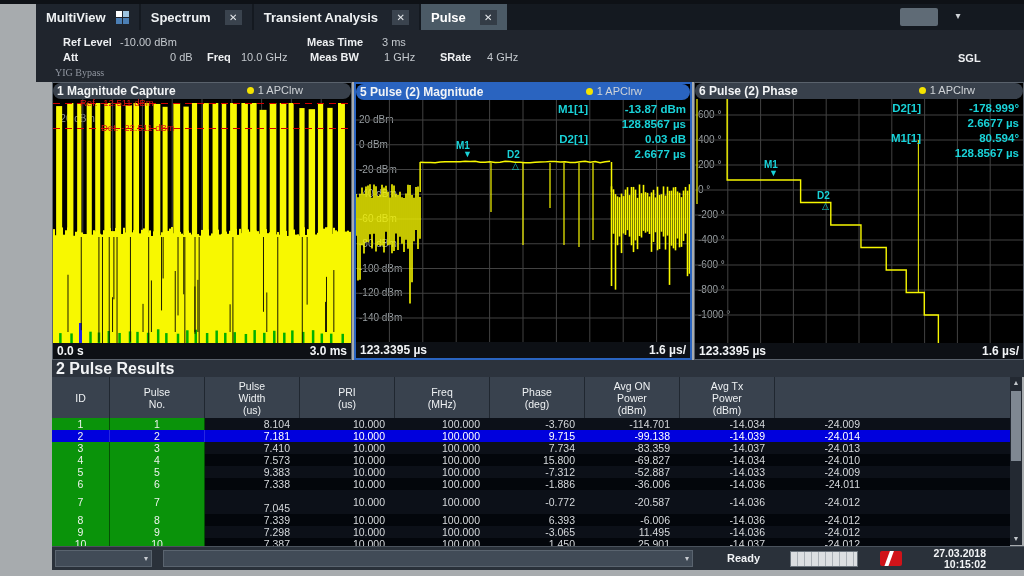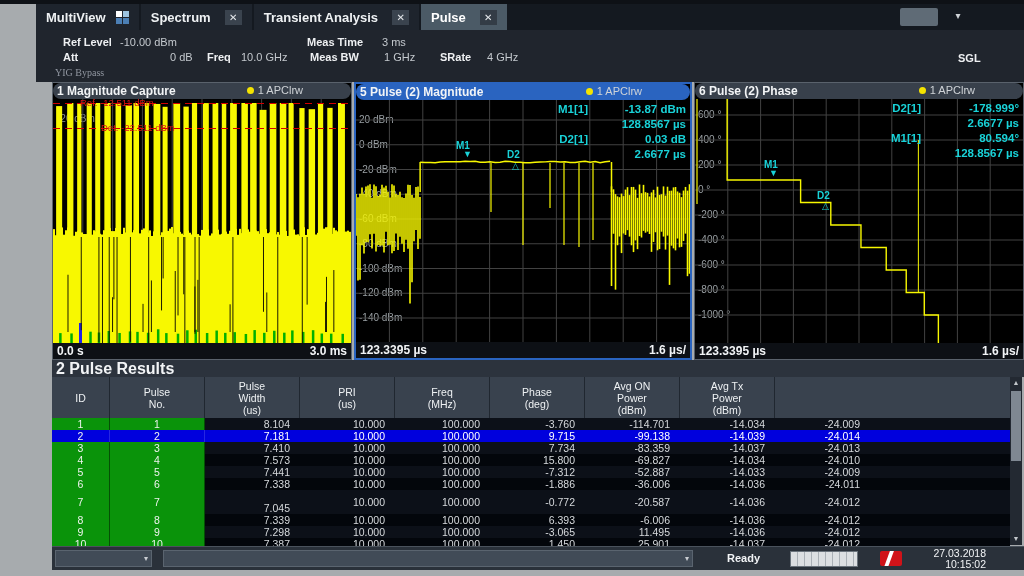--- a/index.html
+++ b/index.html
@@ -57,21 +57,21 @@
   .sb-btn{position:absolute;left:0;width:12px;height:12px;color:#c3c7cb;font-size:7px;text-align:center;line-height:12px;}
   #sb-thumb{position:absolute;left:1px;top:14px;width:10px;height:70px;background:#7f8892;}
   
   #statusbar{left:52px;top:546px;width:972px;height:24px;background:#2a313a;border-top:1px solid #4a525c;box-sizing:border-box;}
   .dd{position:absolute;top:3px;height:17px;background:#414b57;border:1px solid #5a646f;box-sizing:border-box;}
   .dd .caret{position:absolute;right:3px;top:3px;color:#c9cdd2;font-size:8px;line-height:10px;}
   #ready{position:absolute;left:675px;top:5px;color:#f2f4f6;font-size:11px;font-weight:bold;}
   #progress{position:absolute;left:738px;top:4px;width:66px;height:14px;border:1px solid #6a737c;background:repeating-linear-gradient(90deg,#dcdfe2 0 6px,#aab0b6 6px 7px);}
   #rs-logo{position:absolute;left:828px;top:4px;width:22px;height:15px;background:#d01319;border-radius:2px;overflow:hidden;}
   #rs-logo:before{content:"";position:absolute;left:7px;top:-2px;width:4px;height:20px;background:#fff;transform:skewX(-20deg);}
-  #clock{position:absolute;right:38px;top:1px;text-align:right;color:#f2f4f6;font-size:10.5px;font-weight:normal;line-height:11px;}
+  #clock{position:absolute;right:38px;top:1px;text-align:right;color:#f2f4f6;font-size:10.5px;font-weight:bold;line-height:11px;}
 </style>
 </head>
 <body>
 
 <div id="topstrip" class="abs"></div>
 
 <div id="tabbar" class="abs">
   <div class="tab">
     <span>MultiView</span>
     <span class="grid-icon">
@@ -695,21 +695,21 @@
       <div class="td" style="width: 95px;">100.000</div>
       <div class="td" style="width: 95px;">15.800</div>
       <div class="td" style="width: 95px;">-69.827</div>
       <div class="td" style="width: 95px;">-14.034</div>
       <div class="td" style="width: 95px;">-24.010</div>
       <div class="td" style="flex: 1 1 0%;"></div>
     </div>
     <div class="tr odd">
       <div class="td idc" style="width: 58px;">5</div>
       <div class="td idc" style="width: 95px;">5</div>
-      <div class="td" style="width: 95px;">7.441</div>
+      <div class="td" style="width: 95px;">9.383</div>
       <div class="td" style="width: 95px;">10.000</div>
       <div class="td" style="width: 95px;">100.000</div>
       <div class="td" style="width: 95px;">-7.312</div>
       <div class="td" style="width: 95px;">-52.887</div>
       <div class="td" style="width: 95px;">-14.033</div>
       <div class="td" style="width: 95px;">-24.009</div>
       <div class="td" style="flex: 1 1 0%;"></div>
     </div>
     <div class="tr even">
       <div class="td idc" style="width: 58px;">6</div>

